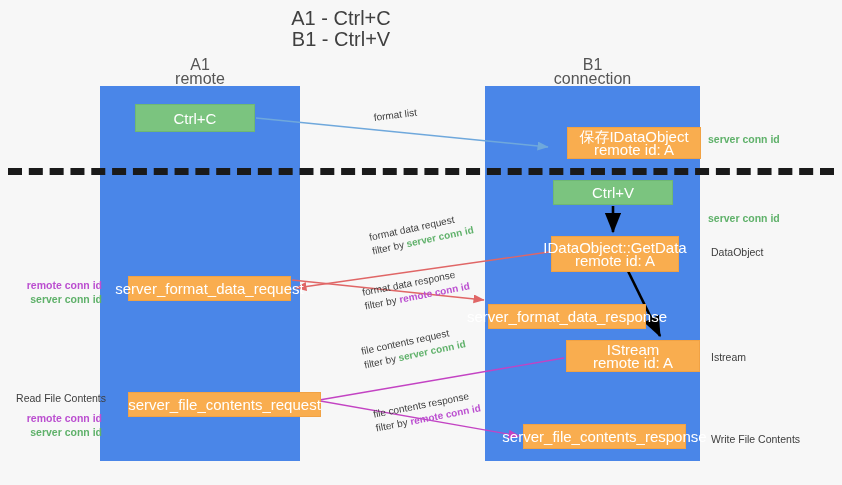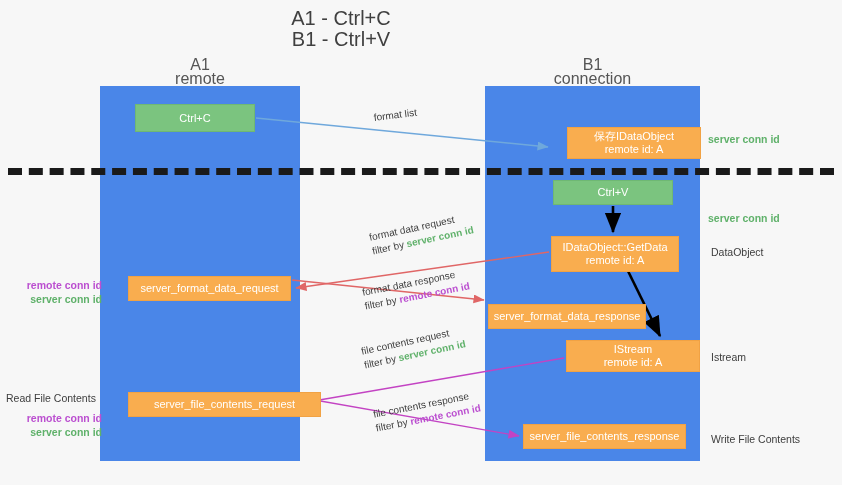--- a/index.html
+++ b/index.html
@@ -39,21 +39,21 @@
     left:8px;top:168px;width:826px;height:0;
     border-top:7px dashed #1a1a1a;
   }
 
   
   .node{
     box-sizing:border-box;
     display:flex;flex-direction:column;
     align-items:center;justify-content:center;
     color:#ffffff;
-    font-size:11px;line-height:13px;
+    font-size:15px;line-height:13px;
     text-align:center;
     border:1px solid rgba(0,0,0,.08);
     padding:2px 4px;
   }
   .node.green{background:#7bc47f;border-color:#6fb873;}
   .node.orange{background:#f9ad4f;border-color:#f1a244;}
 
   #n-ctrlc{left:135px;top:104px;width:120px;height:28px;}
   #n-save{left:567px;top:127px;width:134px;height:32px;}
   #n-ctrlv{left:553px;top:180px;width:120px;height:25px;}
@@ -70,21 +70,21 @@
   .mag-t{color:#bb4fd0;font-weight:bold;}
   .plain-t{color:#3d3d3d;}
 
   #ann-serverconn1{left:708px;top:132px;}
   #ann-serverconn2{left:708px;top:211px;}
   #ann-dataobject{left:711px;top:245px;}
   #ann-istream{left:711px;top:350px;}
   #ann-writefile{left:711px;top:432px;}
 
   #ann-left-1{left:6px;top:278px;width:96px;text-align:right;}
-  #ann-readfile{left:6px;top:392px;width:100px;color:#3d3d3d;font-size:10.5px;}
+  #ann-readfile{left:6px;top:392px;width:100px;text-align:right;color:#3d3d3d;font-size:10.5px;}
   #ann-left-2{left:6px;top:411px;width:96px;text-align:right;}
 
   
   .elabel{
     font-size:10px;line-height:14px;color:#3d3d3d;white-space:nowrap;
   }
   .elabel b{font-weight:bold;}
   .rot-up{transform:rotate(-12deg);transform-origin:left top;}
   .rot-up2{transform:rotate(-11deg);transform-origin:left top;}
 

